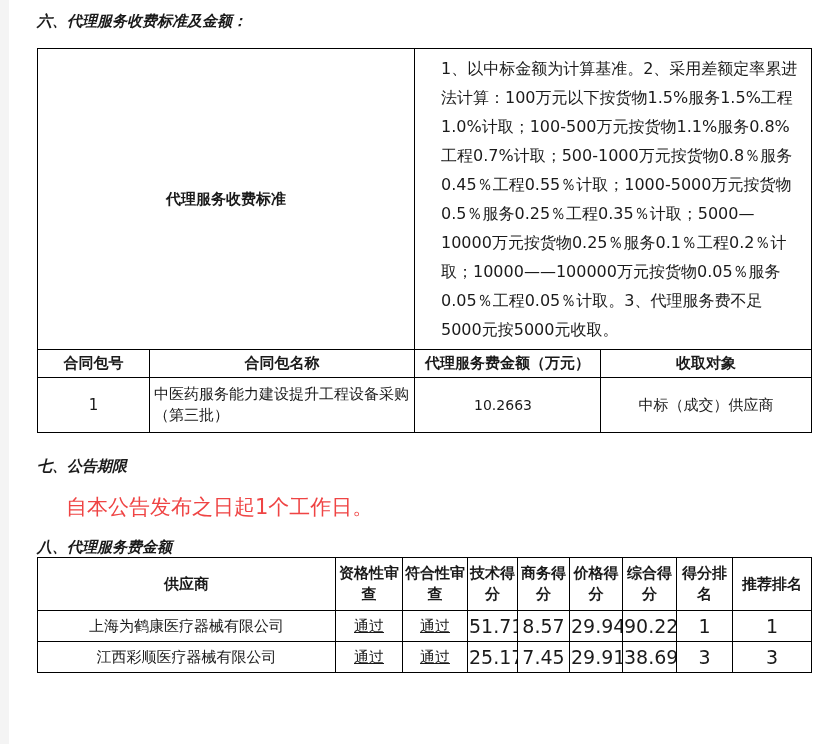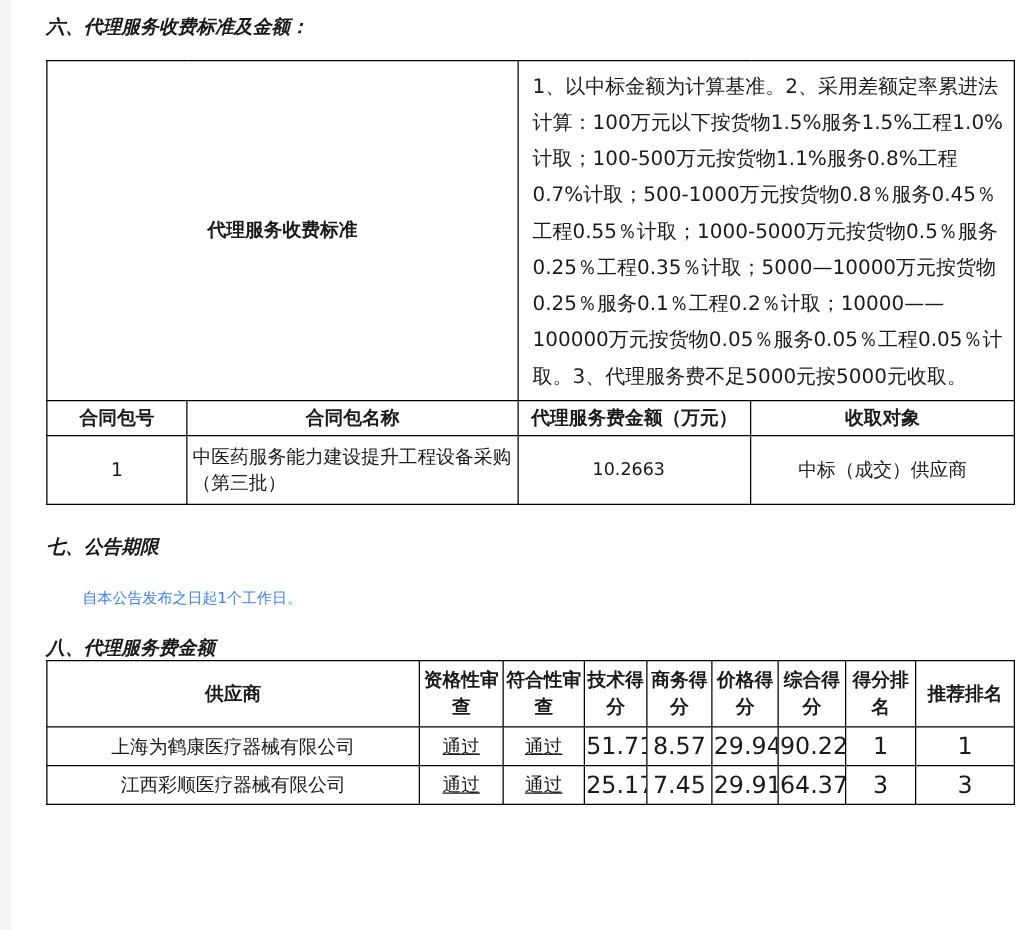--- a/index.html
+++ b/index.html
@@ -14,37 +14,37 @@
   .content{
     position:absolute;left:37px;top:0;width:776px;padding-top:11px;
   }
   h2.sec{
     font-size:15px;font-weight:bold;margin:0;line-height:20px;color:#1a1a1a;font-style:italic;
   }
   #sec6{margin-bottom:17px;}
   #sec7{margin-top:23px;}
   #sec8{margin-top:20px;}
   p.body-line{
-    font-size:12px;line-height:19px;margin:22px 0 0 29px;color:#3b82f6;
+    font-size:21px;line-height:19px;margin:22px 0 0 29px;color:#ef4444;
   }
   p#pkg-line{margin:18px 0 12px 29px;}
   table{
     border-collapse:collapse;table-layout:fixed;width:774px;
   }
   td{
     border:1px solid #000;font-size:15px;color:#1a1a1a;
     vertical-align:middle;overflow:hidden;box-sizing:border-box;
   }
   
   .fee-standard-label{
     text-align:center;font-weight:bold;height:262px;
   }
   .fee-standard-text{
     font-size:16px;line-height:29px;text-align:left;
-    padding:5px 8px 5px 11px;vertical-align:top;height:262px;
+    padding:5px 8px 5px 26px;vertical-align:top;height:262px;
   }
   .fee-head td{
     height:28px;text-align:center;font-weight:bold;
   }
   .fee-data td{height:55px;}
   .cell-center{text-align:center;}
   .cell-right{text-align:center;padding-right:10px;font-size:14px;}
   .pkg-name{text-align:left;padding:2px 4px;line-height:21px;}
   
   .sup-head td{
@@ -130,20 +130,20 @@
       <td class="num">1</td>
       <td class="num">1</td>
     </tr>
     <tr class="sup-row">
       <td>江西彩顺医疗器械有限公司</td>
       <td class="pass">通过</td>
       <td class="pass">通过</td>
       <td class="num">25.17</td>
       <td class="num">7.45</td>
       <td class="num">29.91</td>
-      <td class="num">64.37</td>
+      <td class="num">38.69</td>
       <td class="num">3</td>
       <td class="num">3</td>
     </tr>
   </tbody>
     </table>
 
 </div>
 
 </body></html>

